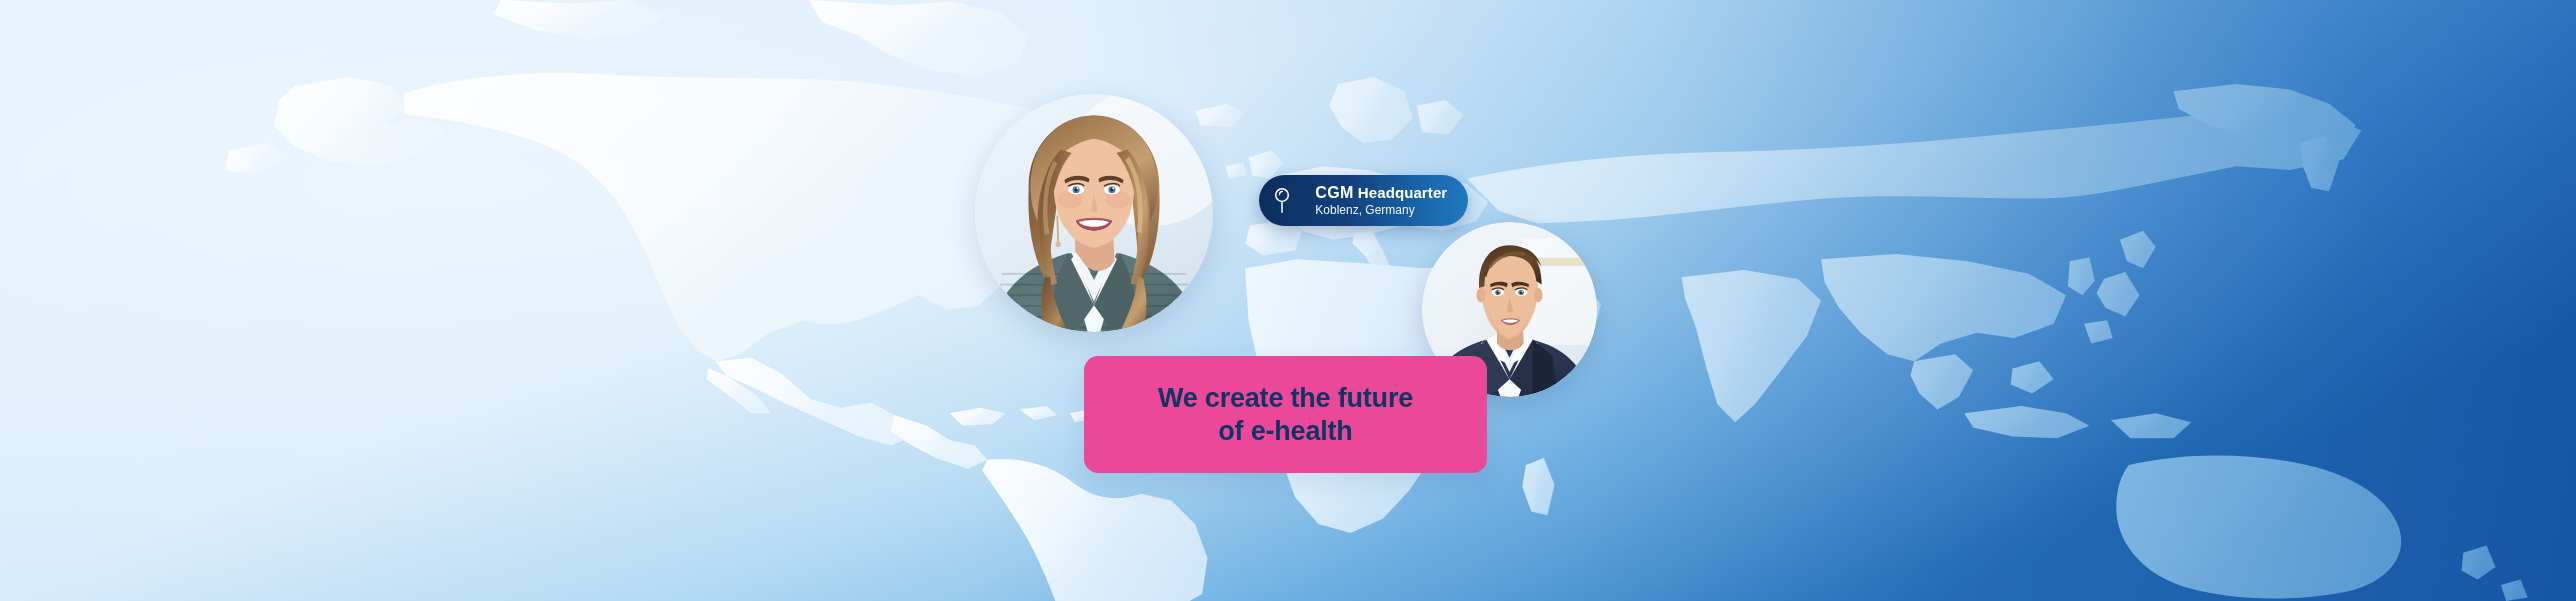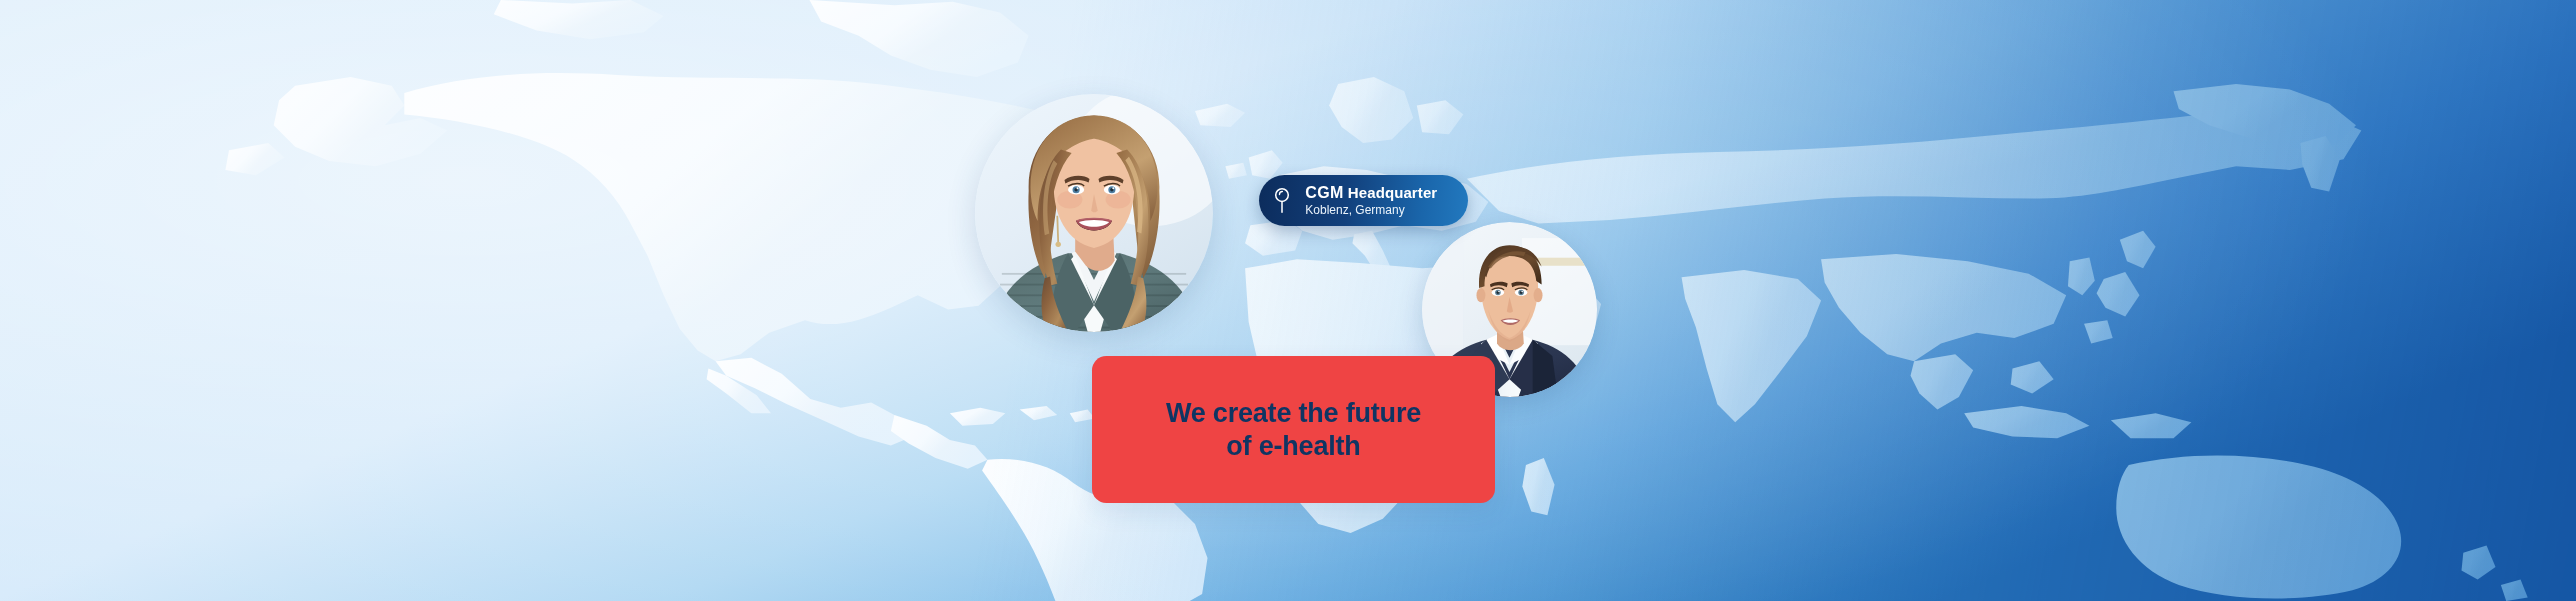--- a/index.html
+++ b/index.html
@@ -70,21 +70,21 @@
   
   .badge{
     position:absolute;
     left:1259px; top:175px;
     width:209px; height:51px;
     border-radius:26px;
     background:linear-gradient(95deg,#0c2c5c 0%,#12407c 42%,#1a66ab 78%,#2279bf 100%);
     box-shadow:0 5.4px 16px rgba(12,44,92,.28);
     display:flex; align-items:center;
     padding:0 12.5px 0 14.3px;
-    gap:14px;
+    gap:24px;
   }
   .badge-pin{
     flex:0 0 auto;
     width:18px; height:27px;
     display:block;
   }
   .badge-text{ line-height:1; }
   .badge-line1{
     color:#ffffff;
     font-size:15px;
@@ -98,25 +98,25 @@
     color:#eaf3fb;
     font-size:12px;
     font-weight:400;
     white-space:nowrap;
   }
 
   
   .headline-card{
     position:absolute;
     left:1084px; top:356px;
-    width:403px; height:147px;
-    background:#ef4444;
+    width:403px; height:117px;
+    background:#ec4899;
     border-radius:14.3px;
     box-shadow:0 9px 23px rgba(28,80,134,.10);
-    display:flex; align-items:center; justify-content:center;margin-left:8px;
+    display:flex; align-items:center; justify-content:center;
   }
   .headline{
     color:#0f3563;
     font-size:27px;
     font-weight:700;
     line-height:1.2;
     text-align:center;
     letter-spacing:-0.2px;
   }
 </style>

